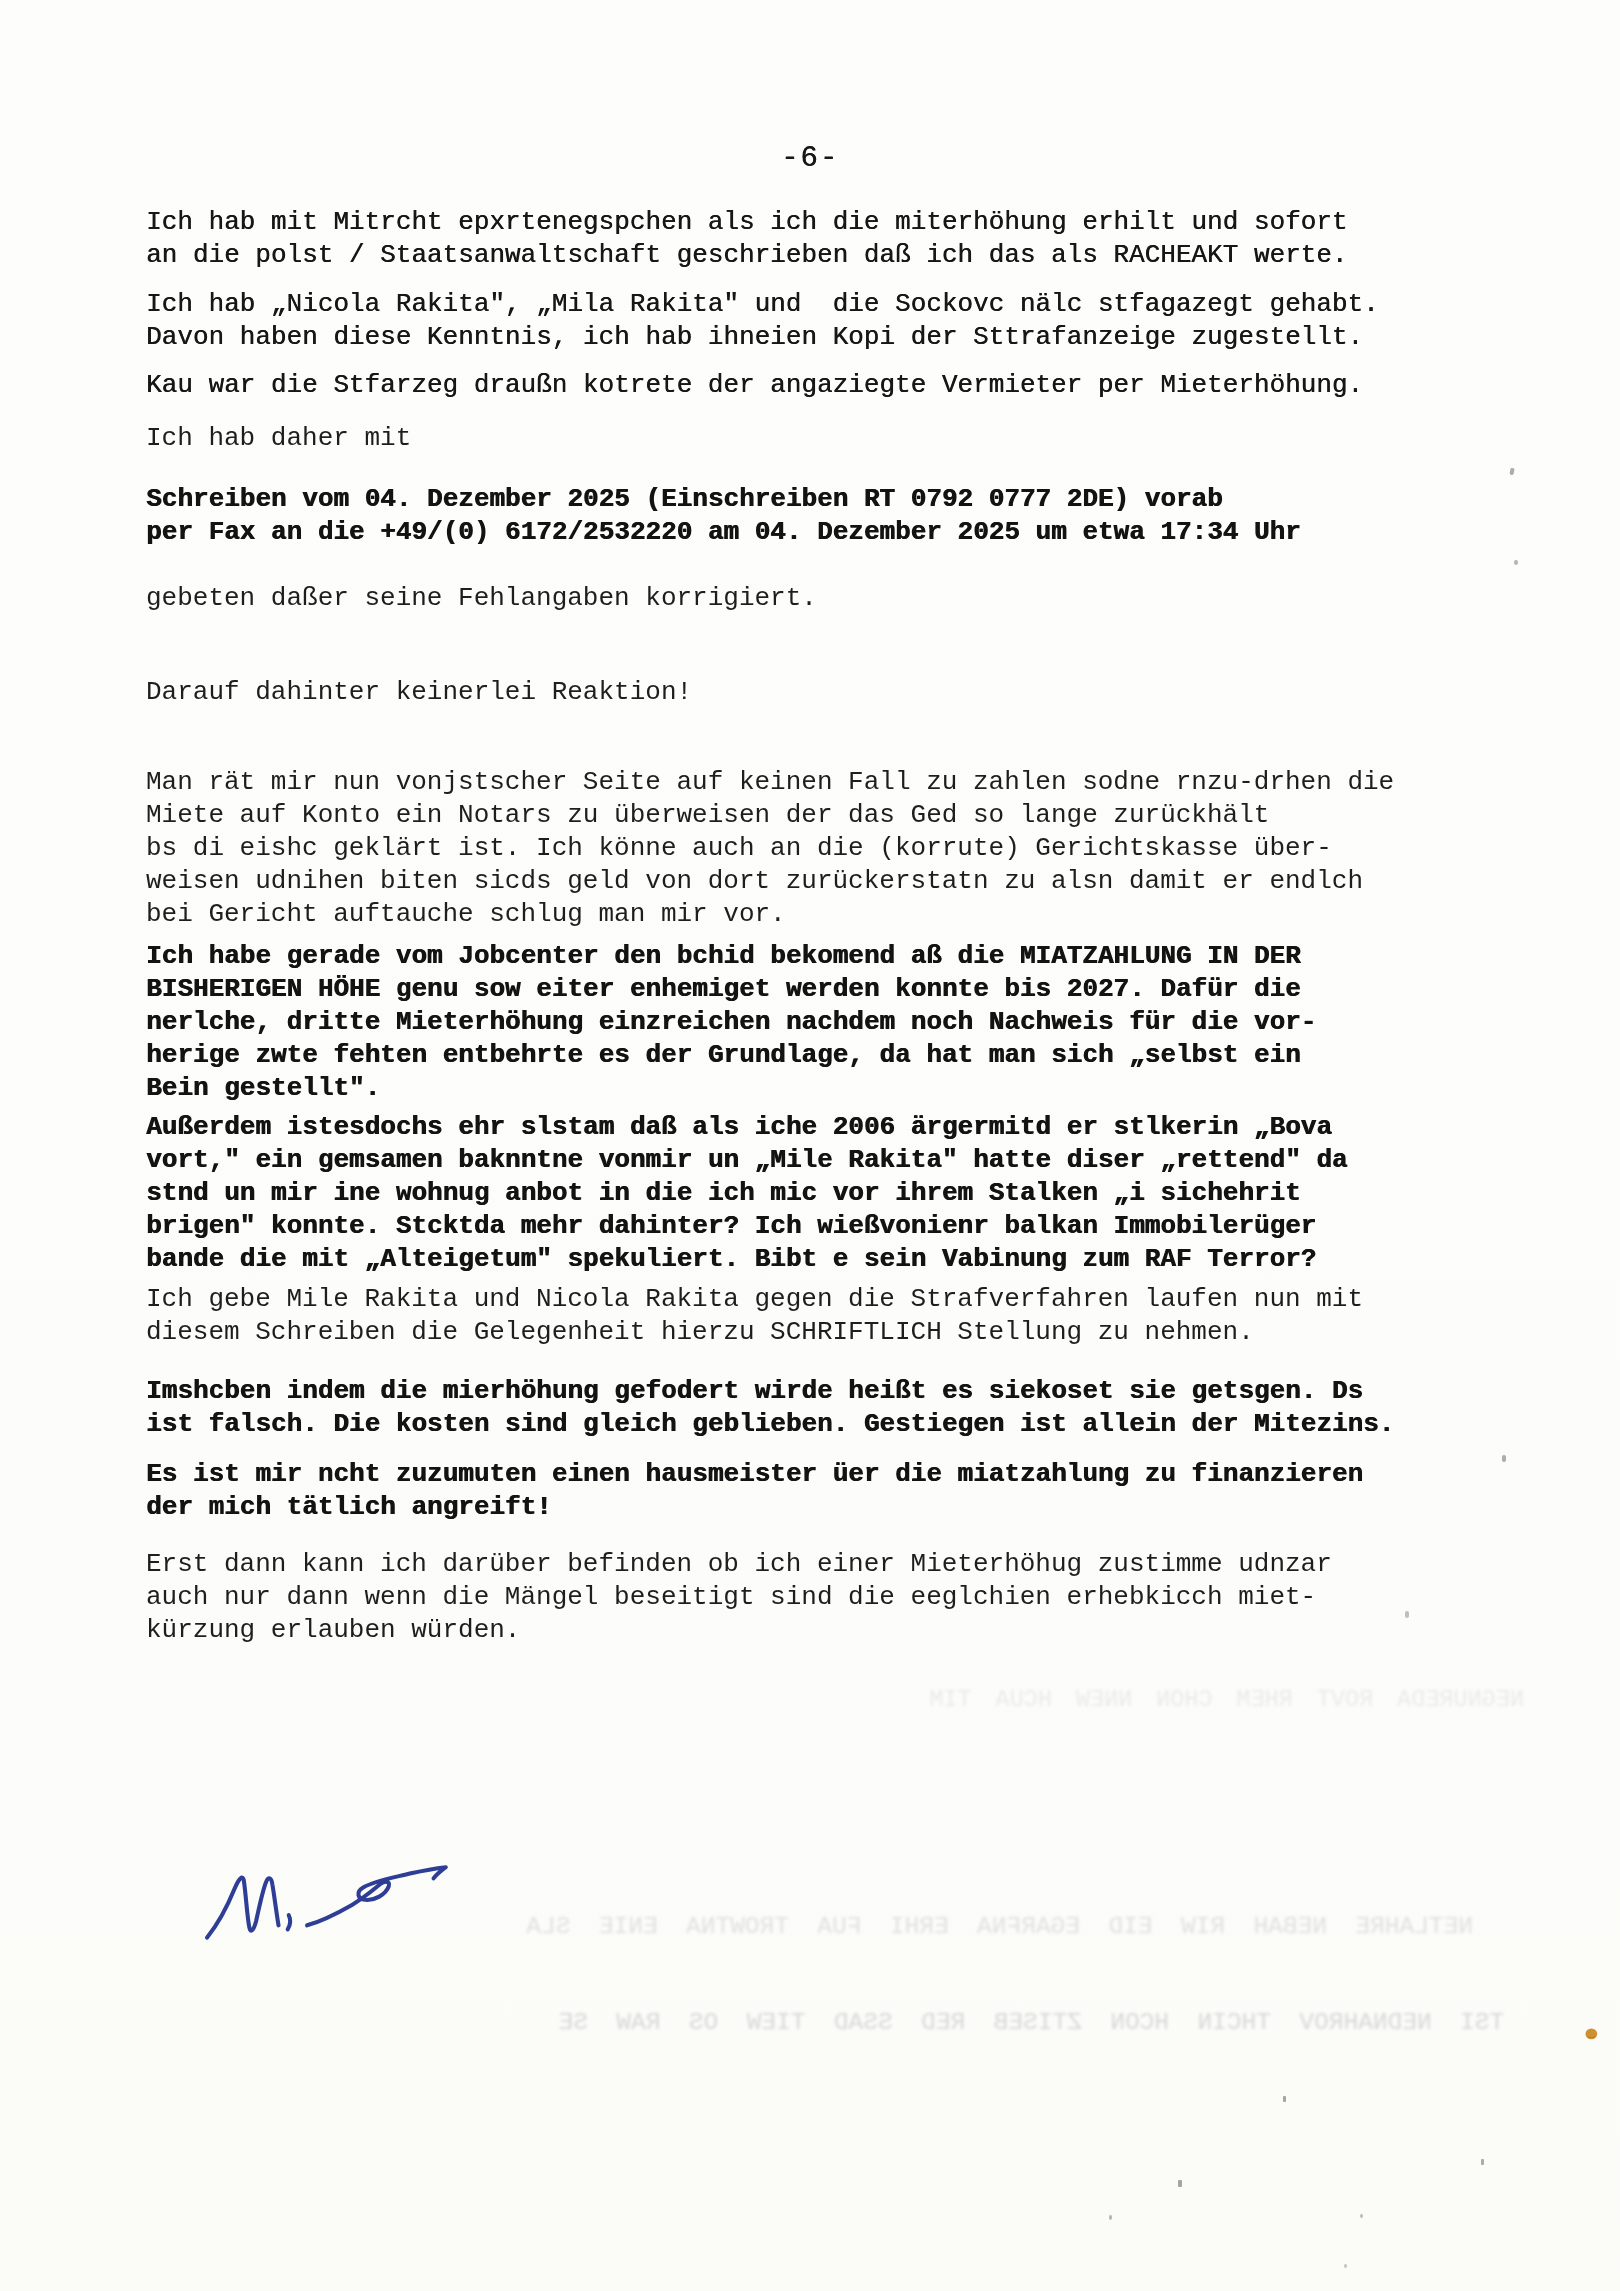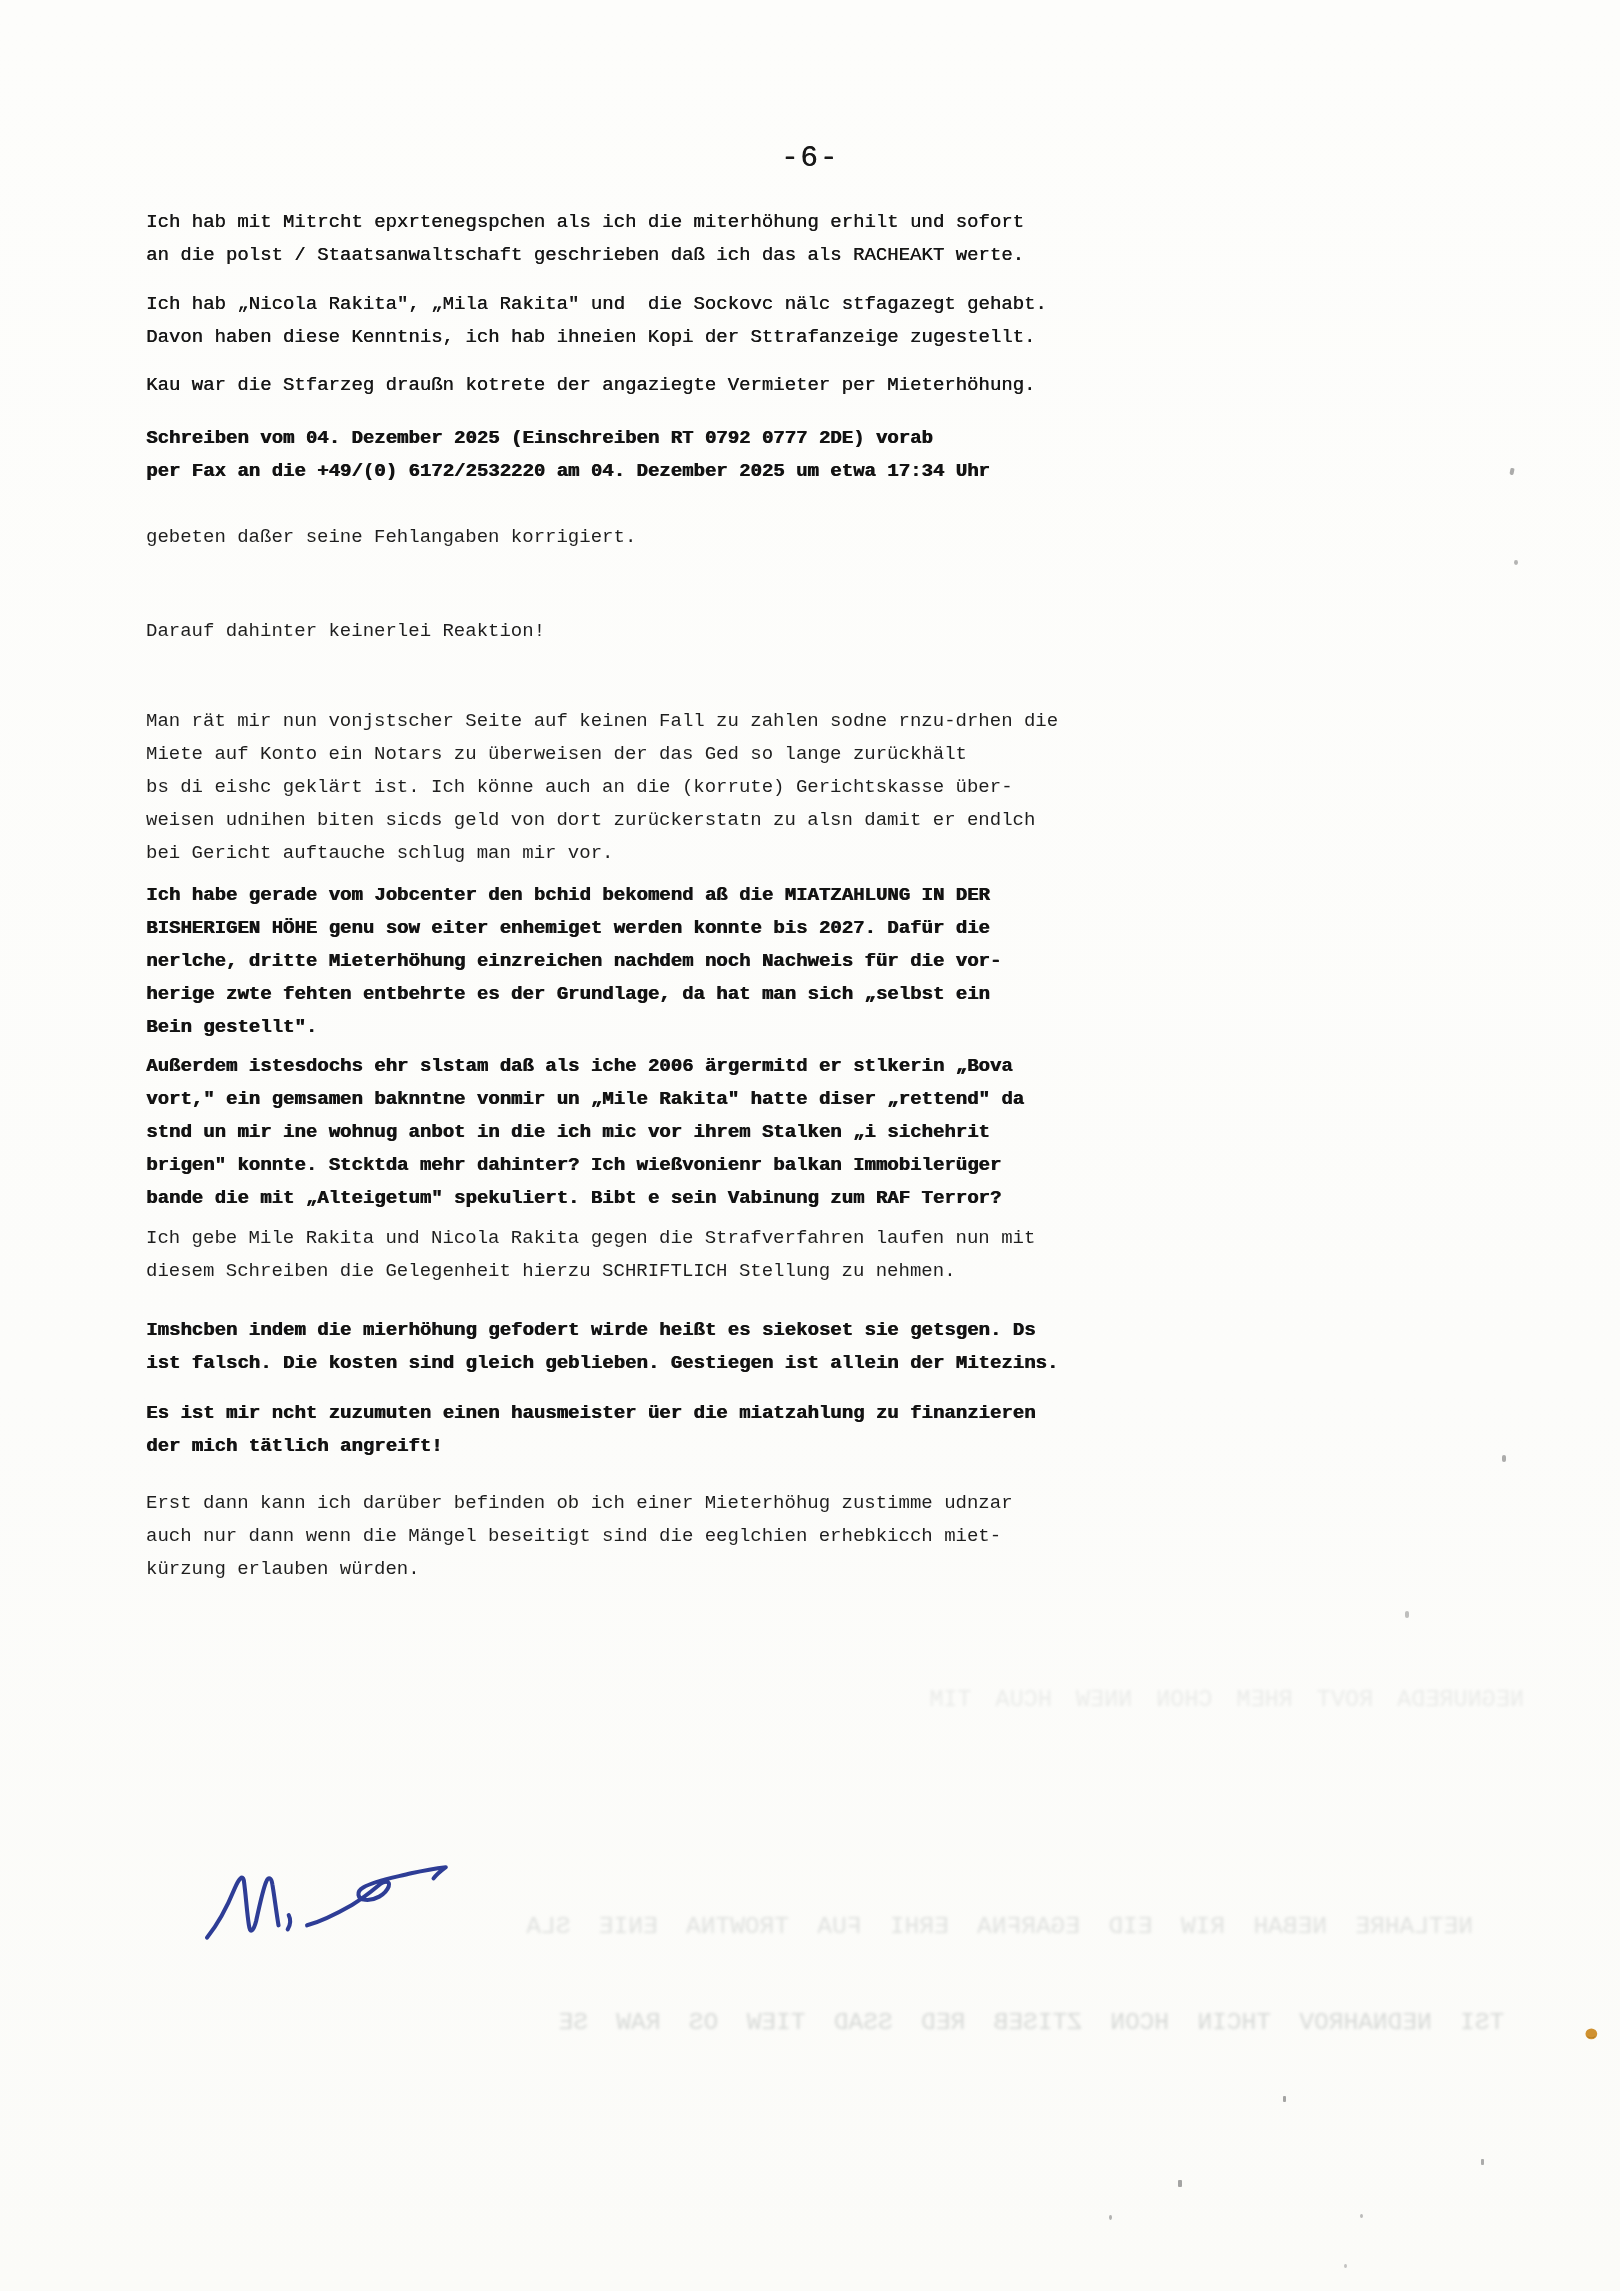--- a/index.html
+++ b/index.html
@@ -14,21 +14,21 @@
   }
   .page-number{
     position:absolute;top:142px;left:0;right:0;
     text-align:center;
     font-size:29px;letter-spacing:2px;
     color:#181818;
     text-shadow:0.5px 0 0 currentColor;
   }
   .content{
     position:absolute;left:146px;top:206px;width:1446px;
-    font-size:19px;line-height:33px;
+    font-size:26px;line-height:33px;
   }
   .para{margin:0;white-space:pre-wrap;}
   .semi{text-shadow:0.4px 0 0 currentColor;color:#171717;}
   .bold{font-weight:bold;text-shadow:0.7px 0 0 currentColor;color:#131313;}
   .g6{margin-bottom:5.9px;}.g8{margin-bottom:7.8px;}.g9{margin-bottom:8.8px;}
   .g16{margin-bottom:15.7px;}.g17{margin-bottom:16.7px;}.g20{margin-bottom:19.6px;}
   .g25{margin-bottom:24.5px;}.g26{margin-bottom:25.5px;}.g29{margin-bottom:28px;}
   .g34{margin-bottom:33px;}.g53{margin-bottom:52px;}.g58{margin-bottom:57px;}
   .g62{margin-bottom:61px;}
   .closing{margin:0;white-space:pre;}
@@ -84,20 +84,21 @@
 <div class="page">
 
   <div class="page-number">-6-</div>
 
   <div class="content">
     <p class="para semi g16">Ich hab mit Mitrcht epxrtenegspchen als ich die miterhöhung erhilt und sofort
 an die polst / Staatsanwaltschaft geschrieben daß ich das als RACHEAKT werte.</p>
     <p class="para semi g16">Ich hab „Nicola Rakita", „Mila Rakita" und  die Sockovc nälc stfagazegt gehabt.
 Davon haben diese Kenntnis, ich hab ihneien Kopi der Sttrafanzeige zugestellt.</p>
     <p class="para semi g20">Kau war die Stfarzeg draußn kotrete der angaziegte Vermieter per Mieterhöhung.</p>
+    <p class="para g29">Ich hab daher mit</p>
     <p class="para bold g34">Schreiben vom 04. Dezember 2025 (Einschreiben RT 0792 0777 2DE) vorab
 per Fax an die +49/(0) 6172/2532220 am 04. Dezember 2025 um etwa 17:34 Uhr</p>
     <p class="para g62">gebeten daßer seine Fehlangaben korrigiert.</p>
     <p class="para g58">Darauf dahinter keinerlei Reaktion!</p>
     <p class="para g9">Man rät mir nun vonjstscher Seite auf keinen Fall zu zahlen sodne rnzu-drhen die
 Miete auf Konto ein Notars zu überweisen der das Ged so lange zurückhält
 bs di eishc geklärt ist. Ich könne auch an die (korrute) Gerichtskasse über-
 weisen udnihen biten sicds geld von dort zurückerstatn zu alsn damit er endlch
 bei Gericht auftauche schlug man mir vor.</p>
     <p class="para bold g6">Ich habe gerade vom Jobcenter den bchid bekomend aß die MIATZAHLUNG IN DER

